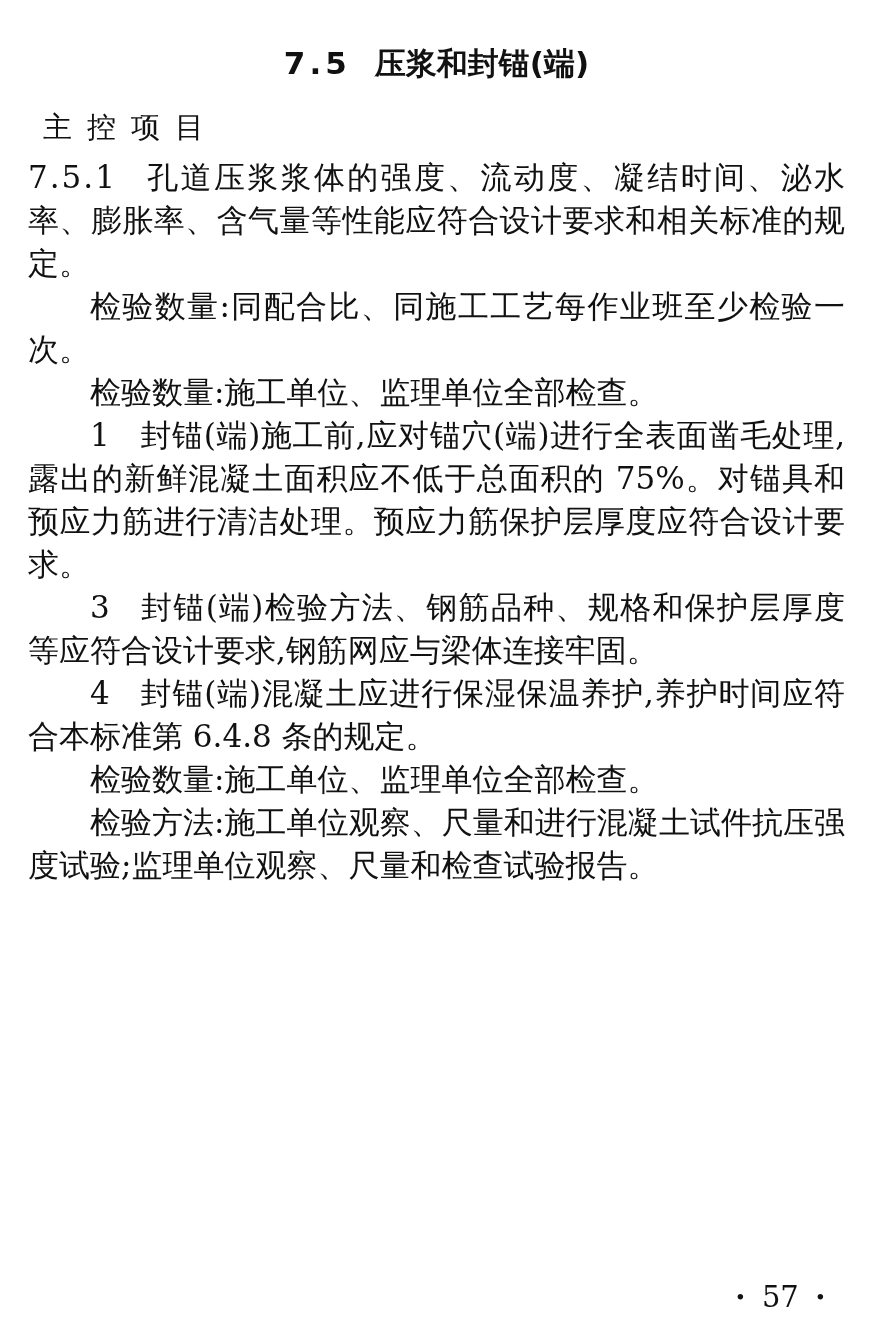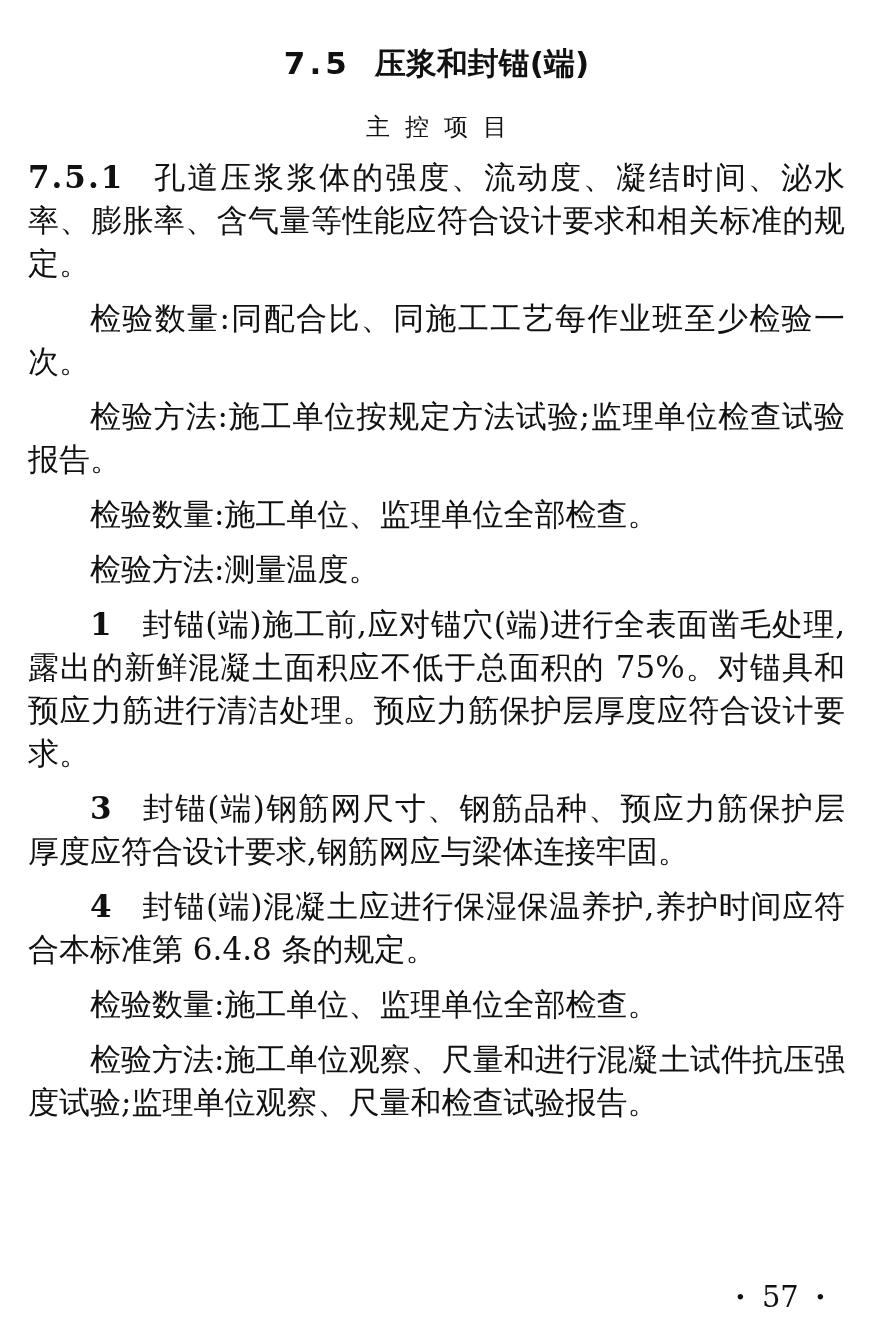--- a/index.html
+++ b/index.html
@@ -25,43 +25,42 @@
     line-height: 38px;
     font-weight: 700;
     font-family: "DejaVu Sans", "Liberation Sans", sans-serif;
   }
   .section-title .title-number {
     margin-right: 24px;
     letter-spacing: 4px;
   }
   .subsection-heading {
     margin-top: 30px;
-    text-align: center;
-    font-size: 24px;
+    text-align: left;
+    font-size: 29px;
     line-height: 30px;
     letter-spacing: 15px;
     text-indent: 15px; 
     font-weight: 400;
   }
   .doc-body {
     margin-top: 14px;
     font-size: 31px;
     line-height: 43px;
     text-align: justify;
   }
   .doc-body p {
     margin: 0;
     padding: 0;
   }
   p.plain, p.item {
     text-indent: 62px; 
-    margin-top: 12px;
   }
   .num {
-    font-weight: 700;
+    font-weight: 400;
     letter-spacing: 2px;
     margin-right: 28px;
   }
   .page-footer {
     position: absolute;
     right: 48px;
     top: 1280px;
     display: flex;
     align-items: center;
     gap: 16px;
@@ -81,32 +80,30 @@
   <h1 class="section-title"><span class="title-number">7.5</span><span>压浆和封锚(端)</span></h1>
 
   <div class="subsection-heading">主控项目</div>
 
   <div class="doc-body">
 
     <p class="clause"><span class="num">7.5.1</span><span>孔道压浆浆体的强度、流动度、凝结时间、泌水率、膨胀率、含气量等性能应符合设计要求和相关标准的规定。</span></p>
 
     <p class="plain"><span>检验数量:同配合比、同施工工艺每作业班至少检验一次。</span></p>
 
-    <p class="plain"><span>检验方法:施工单位按规定方法试验;监理单位检查试验报告。</span></p>
 
 
     <p class="plain"><span>检验数量:施工单位、监理单位全部检查。</span></p>
 
-    <p class="plain"><span>检验方法:测量温度。</span></p>
 
 
     <p class="item"><span class="num">1</span><span>封锚(端)施工前,应对锚穴(端)进行全表面凿毛处理,露出的新鲜混凝土面积应不低于总面积的 75%。对锚具和预应力筋进行清洁处理。预应力筋保护层厚度应符合设计要求。</span></p>
 
 
-    <p class="item"><span class="num">3</span><span>封锚(端)钢筋网尺寸、钢筋品种、预应力筋保护层厚度应符合设计要求,钢筋网应与梁体连接牢固。</span></p>
+    <p class="item"><span class="num">3</span><span>封锚(端)检验方法、钢筋品种、规格和保护层厚度等应符合设计要求,钢筋网应与梁体连接牢固。</span></p>
 
     <p class="item"><span class="num">4</span><span>封锚(端)混凝土应进行保湿保温养护,养护时间应符合本标准第 6.4.8 条的规定。</span></p>
 
 
     <p class="plain"><span>检验数量:施工单位、监理单位全部检查。</span></p>
 
     <p class="plain"><span>检验方法:施工单位观察、尺量和进行混凝土试件抗压强度试验;监理单位观察、尺量和检查试验报告。</span></p>
 
   </div>
 

